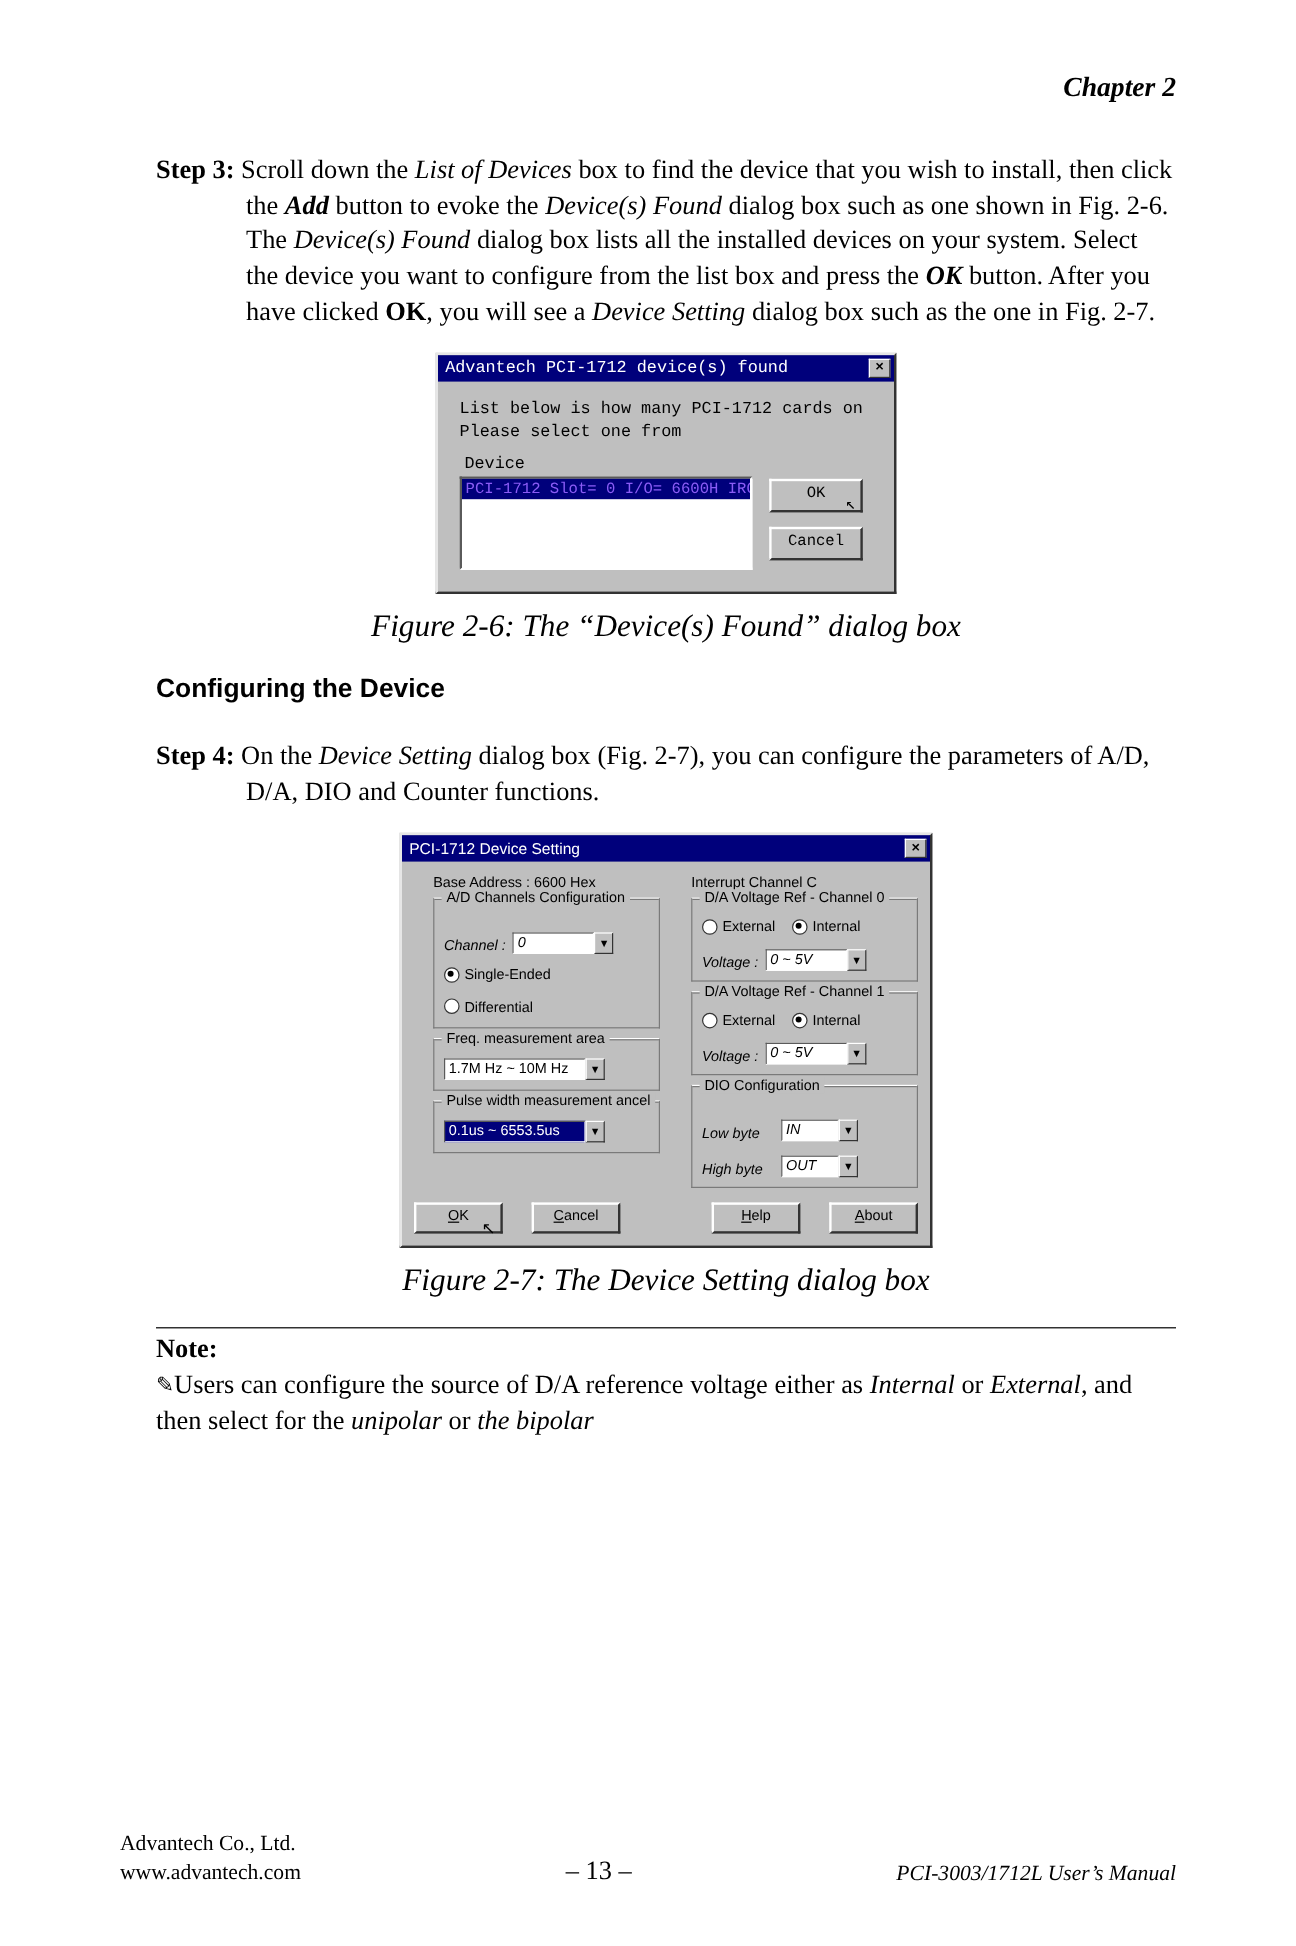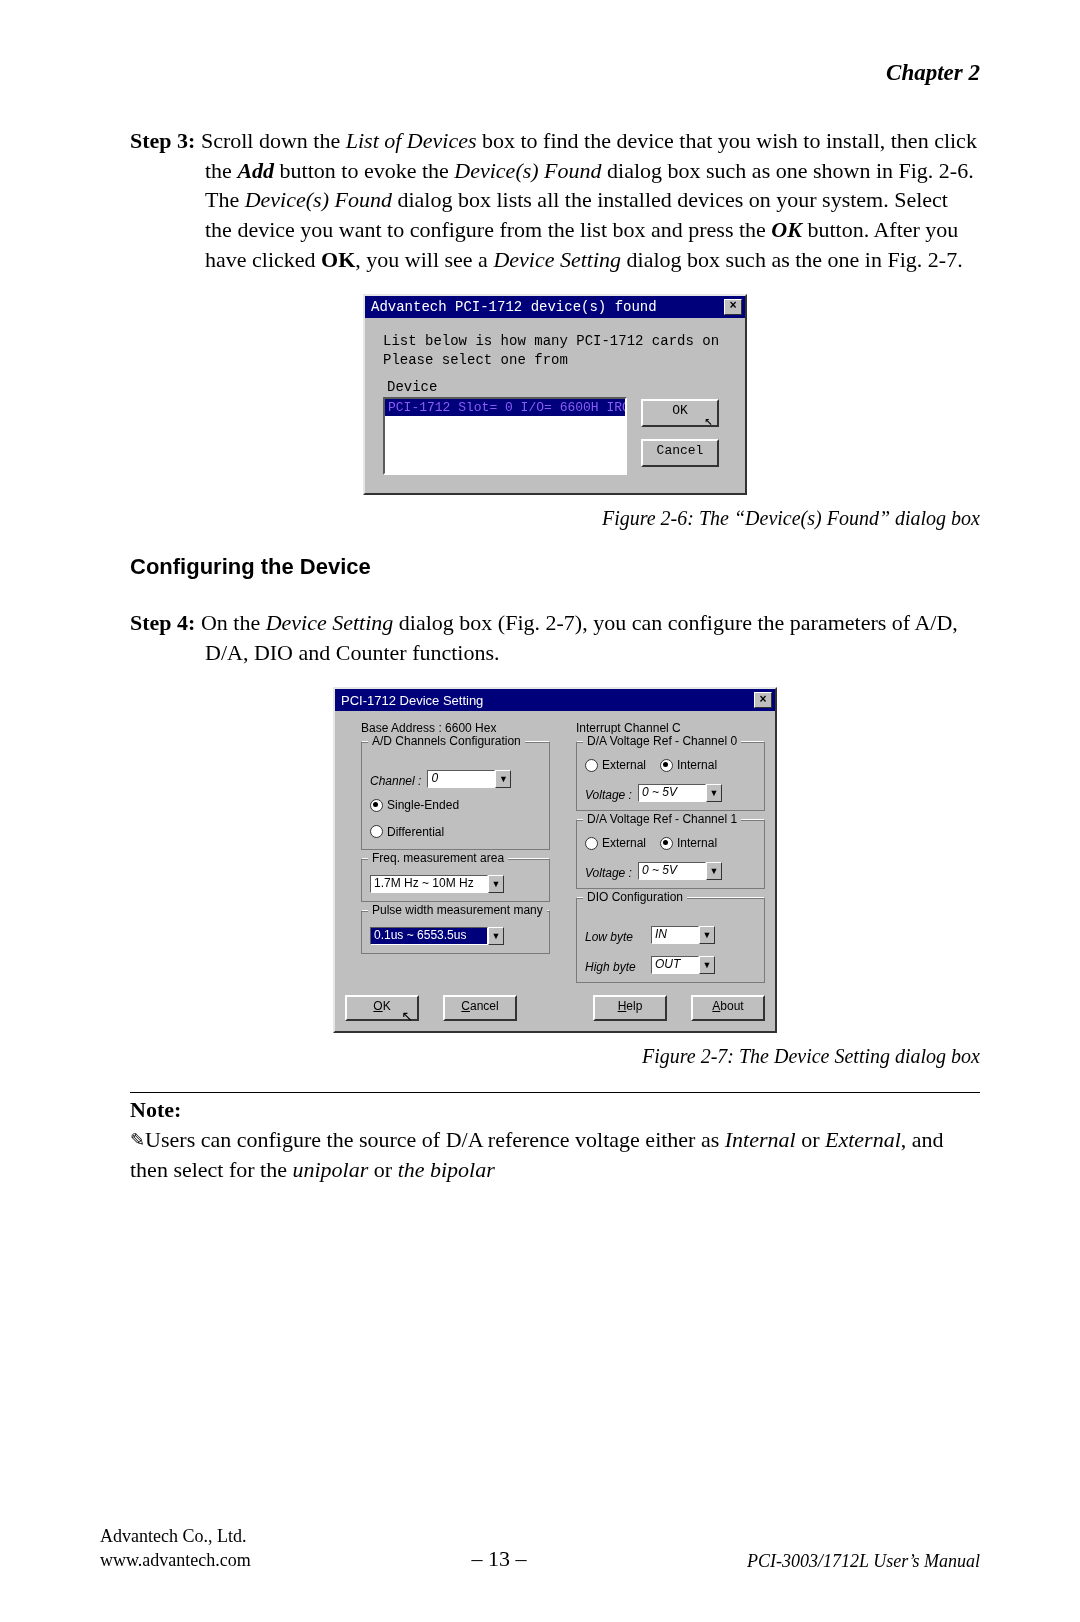--- a/index.html
+++ b/index.html
@@ -31,23 +31,23 @@
   .step-label { font-weight: bold; }
   .it { font-style: italic; }
   .bit { font-style: italic; font-weight: bold; }
   .b { font-weight: bold; }
   .hanging {
     padding-left: 75px;
     text-indent: -75px;
   }
   .figure-wrap { text-align: center; }
   .fig-caption {
-    text-align: right;
+    text-align: center;
     font-style: italic;
-    font-size: 20px;
+    font-size: 26px;
     margin: 12px 0 24px 0;
   }
   .subheading {
     font-family: Arial, Helvetica, sans-serif;
     font-weight: bold;
     font-size: 22px;
     margin: 8px 0 28px 0;
   }
   .hr { border-top: 1px solid #000; margin-top: 4px; }
   .note-label { font-weight: bold; margin-top: 4px; }
@@ -271,21 +271,21 @@
               </div>
             </div>
             <div class="groupbox">
               <span class="legend">Freq. measurement area</span>
               <span class="dd">
                 <span class="txtin" style="min-width:110px">1.7M Hz ~ 10M Hz</span>
                 <span class="arrow">▼</span>
               </span>
             </div>
             <div class="groupbox">
-              <span class="legend">Pulse width measurement many</span>
+              <span class="legend">Pulse width measurement ancel</span>
               <span class="dd sel">
                 <span class="txtin" style="min-width:110px">0.1us ~ 6553.5us</span>
                 <span class="arrow">▼</span>
               </span>
             </div>
           </div>
 
           <div class="col">
             <div class="rowline">
               <span>Interrupt Channel</span>

